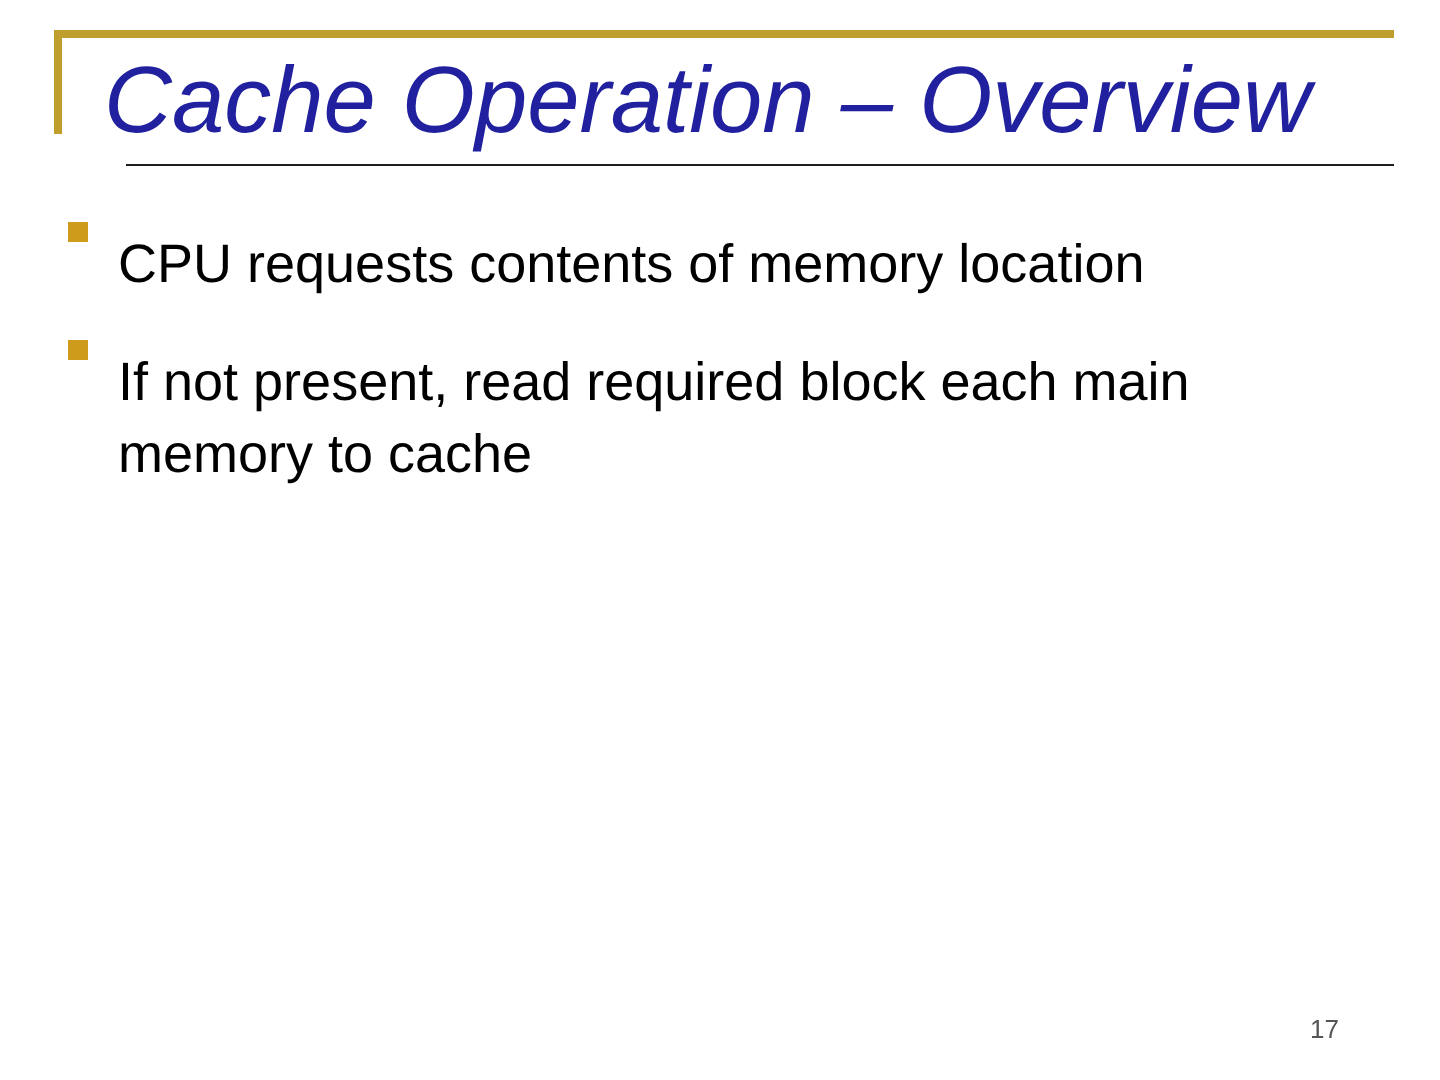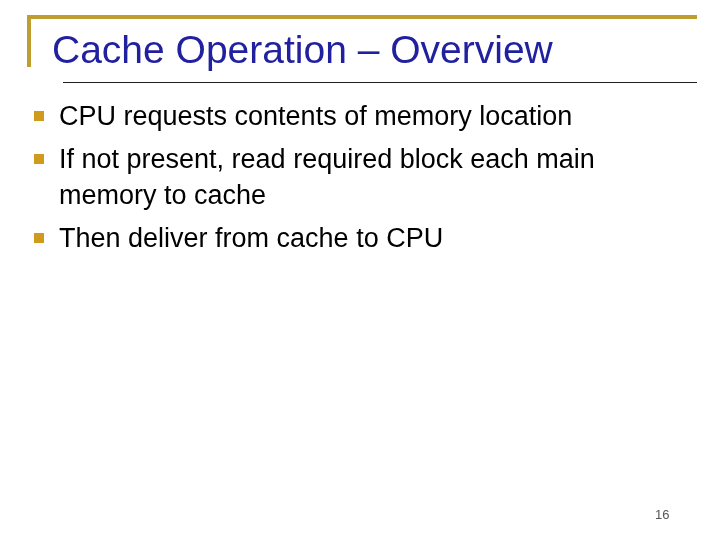--- a/index.html
+++ b/index.html
@@ -24,25 +24,26 @@
   .accent-left {
     position: absolute;
     left: 27px; top: 15px;
     width: 4px; height: 52px;
     background: #BE9E2F;
   }
 
   .slide-title {
     position: absolute;
     left: 52px; top: 27px;
-    font-size: 39px;
+    font-size: 47px;
     line-height: 46px;
     font-weight: 400;
     color: #2121A0;
     white-space: nowrap;
+    font-style: italic;
   }
 
   .title-separator {
     position: absolute;
     left: 63px; top: 82px;
     width: 634px; height: 1px;
     background: #1f1f1f;
   }
 
   .bullet-list {
@@ -61,20 +62,21 @@
     width: 10px; height: 10px;
     margin-top: 13px;
     margin-right: 15px;
     background: #CE9B1B;
   }
   .bullet-text {
     font-size: 27px;
     line-height: 36px;
     color: #000000;
     white-space: pre; 
+    margin-top: 16px;
   }
 
   .page-number {
     position: absolute;
     left: 655px; top: 506px;
     font-size: 13px;
     line-height: 18px;
     color: #555555;
   }
 </style>
@@ -93,21 +95,17 @@
   <ul class="bullet-list">
     <li>
       <span class="bullet-sq"></span>
       <span class="bullet-text">CPU requests contents of memory location</span>
     </li>
     <li>
       <span class="bullet-sq"></span>
       <span class="bullet-text">If not present, read required block each main
 memory to cache</span>
     </li>
-    <li>
-      <span class="bullet-sq"></span>
-      <span class="bullet-text">Then deliver from cache to CPU</span>
-    </li>
   </ul>
 
-  <div class="page-number">16</div>
+  <div class="page-number">17</div>
 
 </div>
 
 </body></html>

